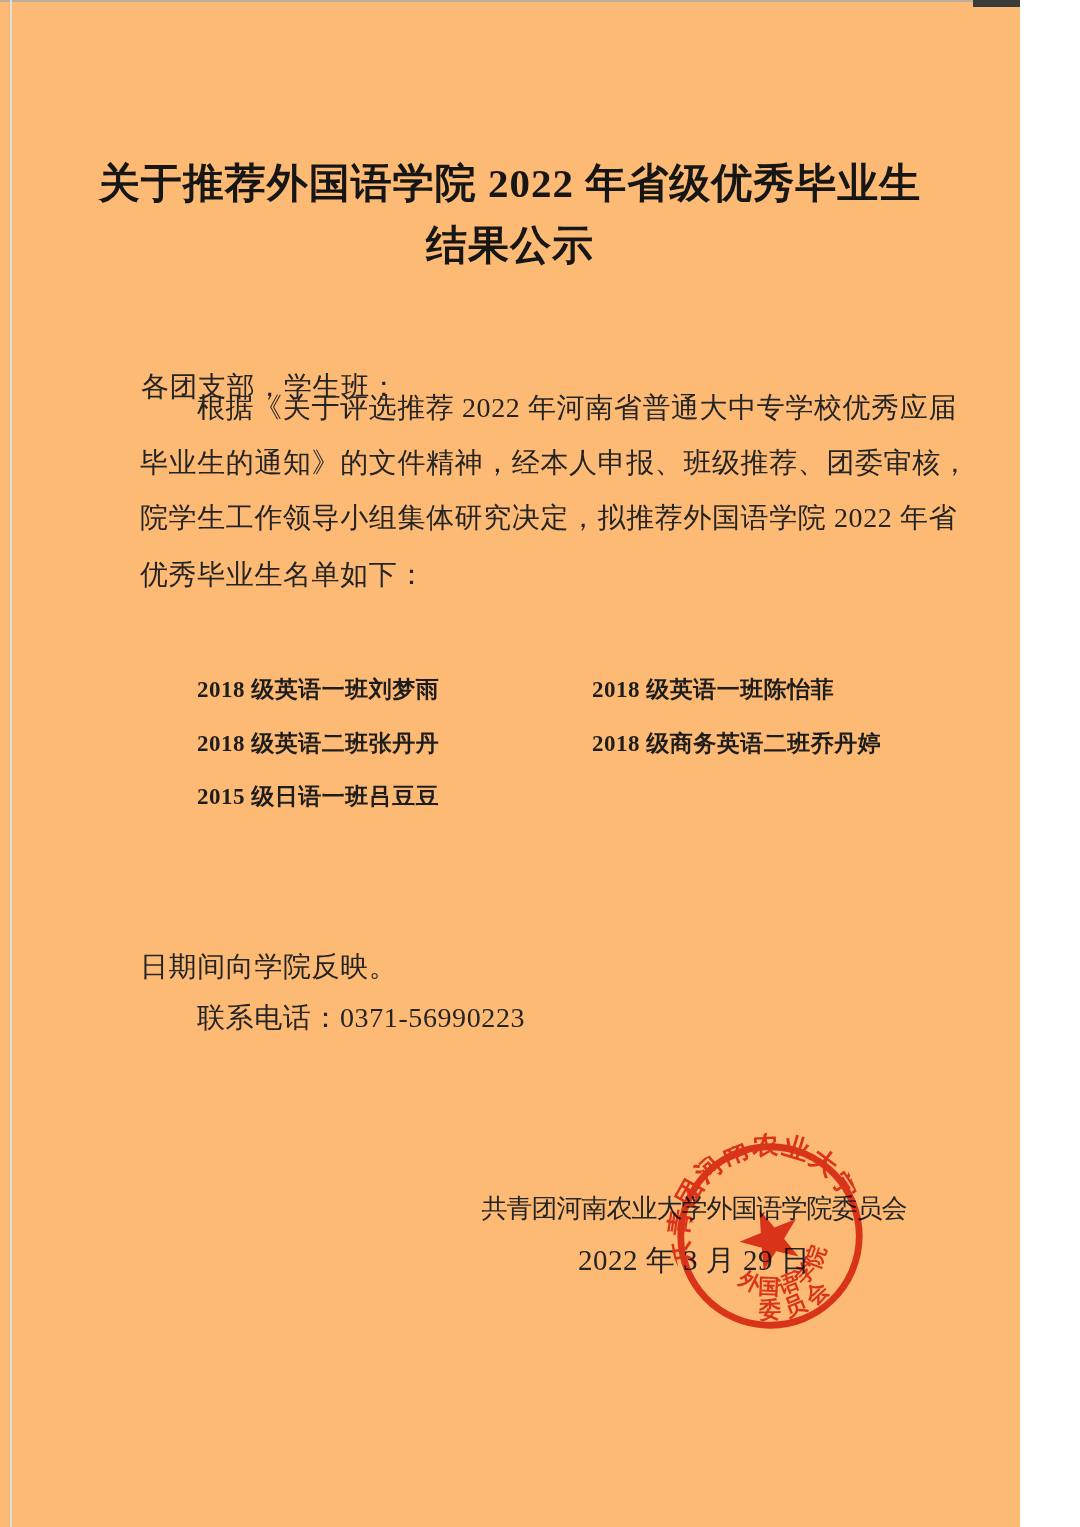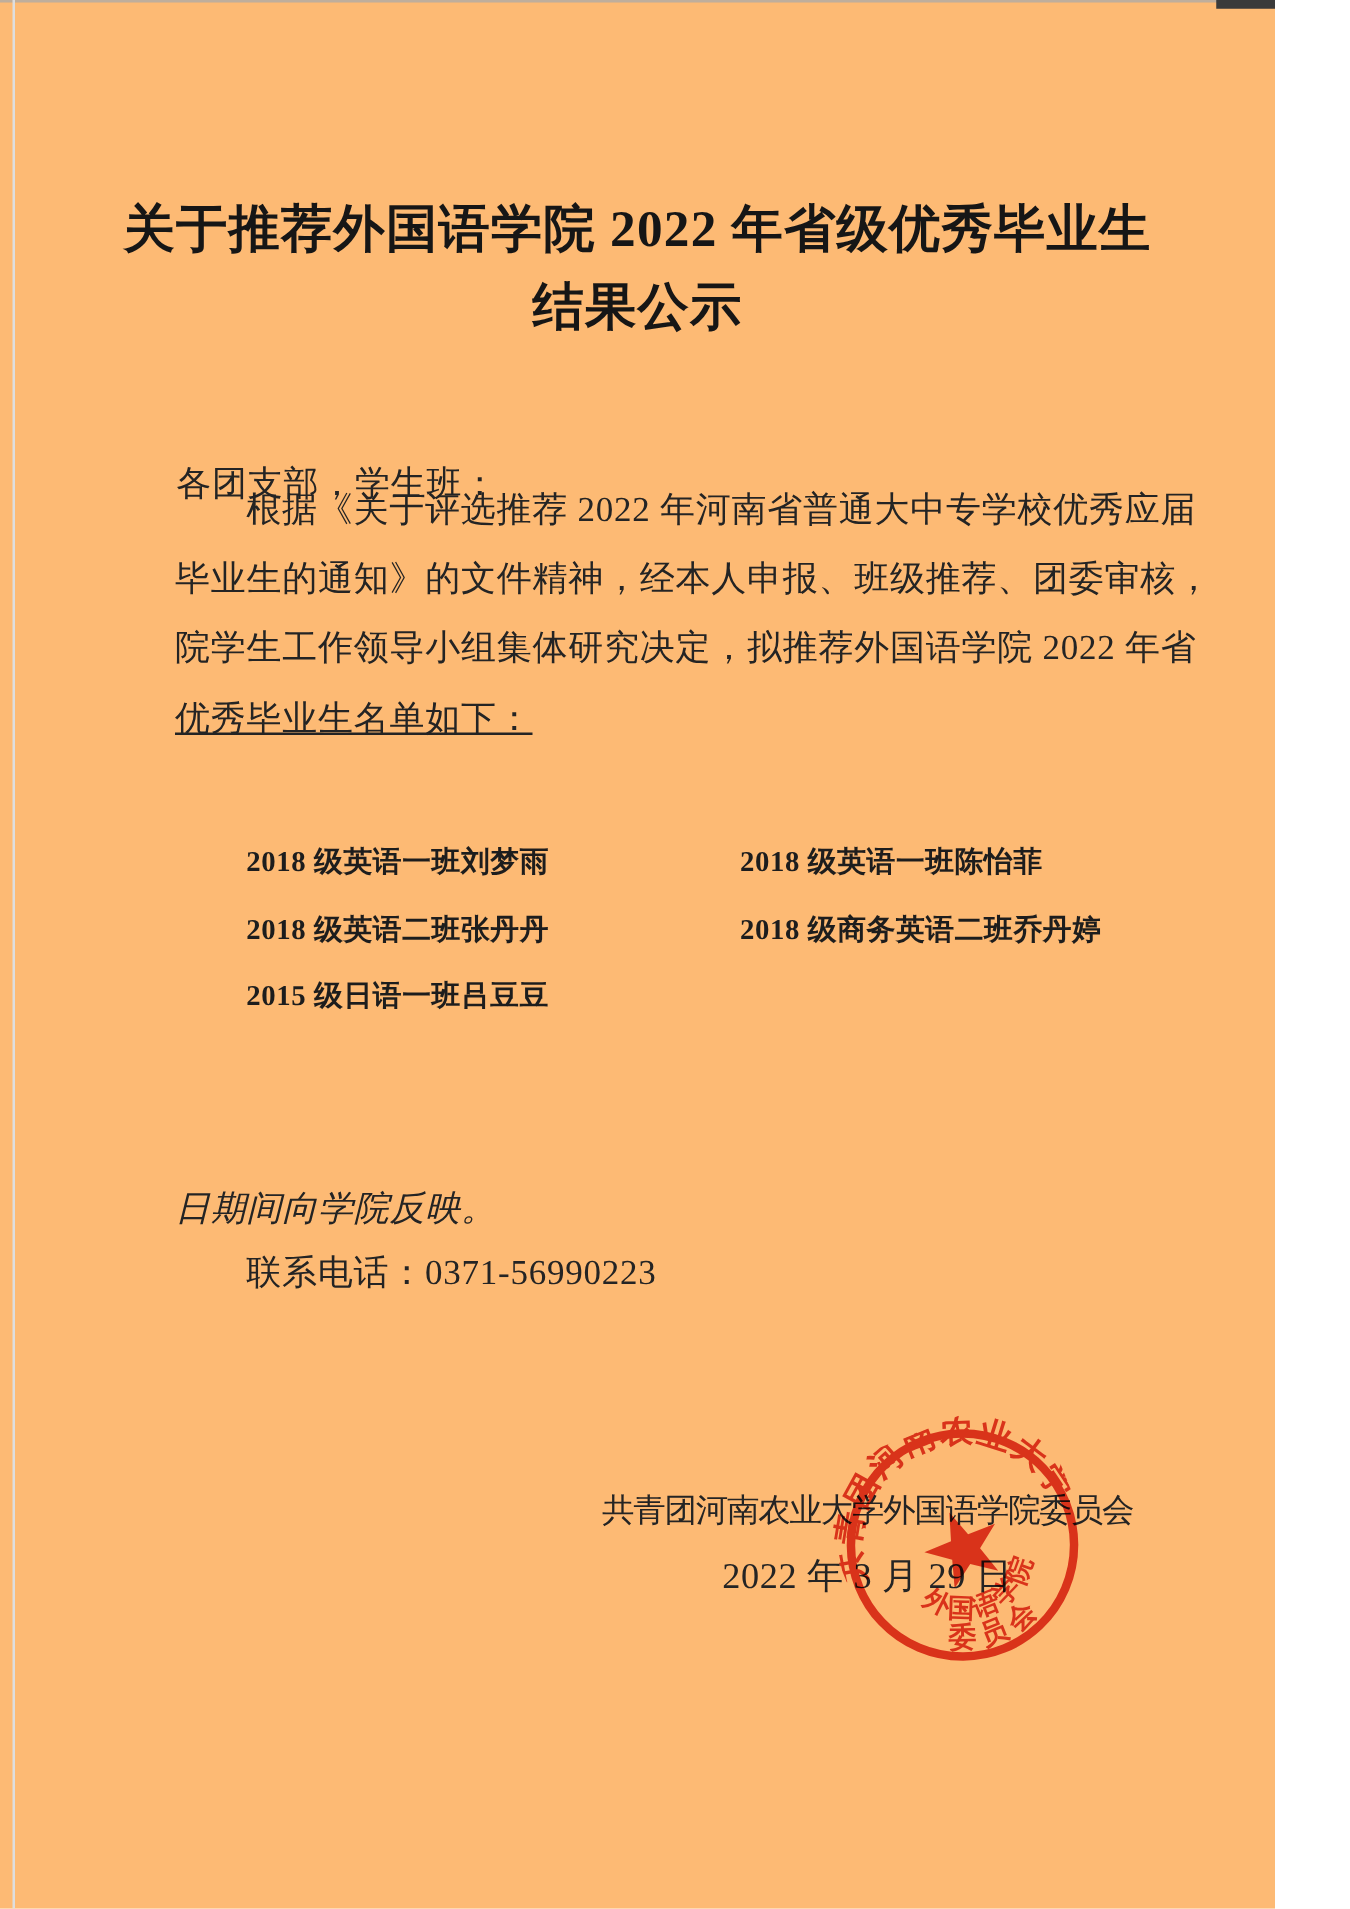--- a/index.html
+++ b/index.html
@@ -21,27 +21,27 @@
   .edge-left{position:absolute;left:10px;top:0;width:2px;height:1527px;background:#dedede;}
   
   .title{position:absolute;top:152px;left:0;width:100%;margin:0;text-align:center;
     font-size:41px;font-weight:bold;line-height:62px;letter-spacing:1px;color:#161616;}
   .title span{display:block;}
   .line{position:absolute;font-size:28px;letter-spacing:.6px;white-space:pre;color:#242424;}
   .salutation{left:141px;top:334px;margin-top:34px;}
   .p1l1{left:197px;top:389px;}
   .p1l2{left:140px;top:444px;}
   .p1l3{left:140px;top:499px;}
-  .p1l4{left:140px;top:556px;text-decoration:underline;}
+  .p1l4{left:140px;top:556px;}
   .grad-row{position:absolute;left:0;top:0;width:100%;height:40px;}
   .grad-row .cell{position:absolute;font-size:23px;font-weight:bold;letter-spacing:.5px;white-space:pre;color:#1d1d1d;}
   .row1{top:674px;} .row2{top:728px;} .row3{top:781px;}
   .cell-left{left:197px;} .cell-right{left:592px;}
   .p2l1{left:197px;top:893px;}
-  .p2l2{left:140px;top:948px;font-style:italic;}
+  .p2l2{left:140px;top:948px;}
   .contact{left:197px;top:999px;}
   .sig{position:absolute;left:354px;width:680px;text-align:center;white-space:pre;}
   .sig-org{top:1191px;font-size:26px;letter-spacing:-1px;}
   .sig-date{top:1241px;font-size:29px;letter-spacing:.5px;}
   
   .seal{position:absolute;left:673px;top:1139px;width:194px;height:194px;
     transform:rotate(-22deg);opacity:.93;mix-blend-mode:multiply;z-index:5;}
   .seal svg{display:block;width:100%;height:100%;}
   .seal text{font-family:"Liberation Serif","DejaVu Serif",serif;font-weight:bold;fill:#d9382a;}
 </style>

